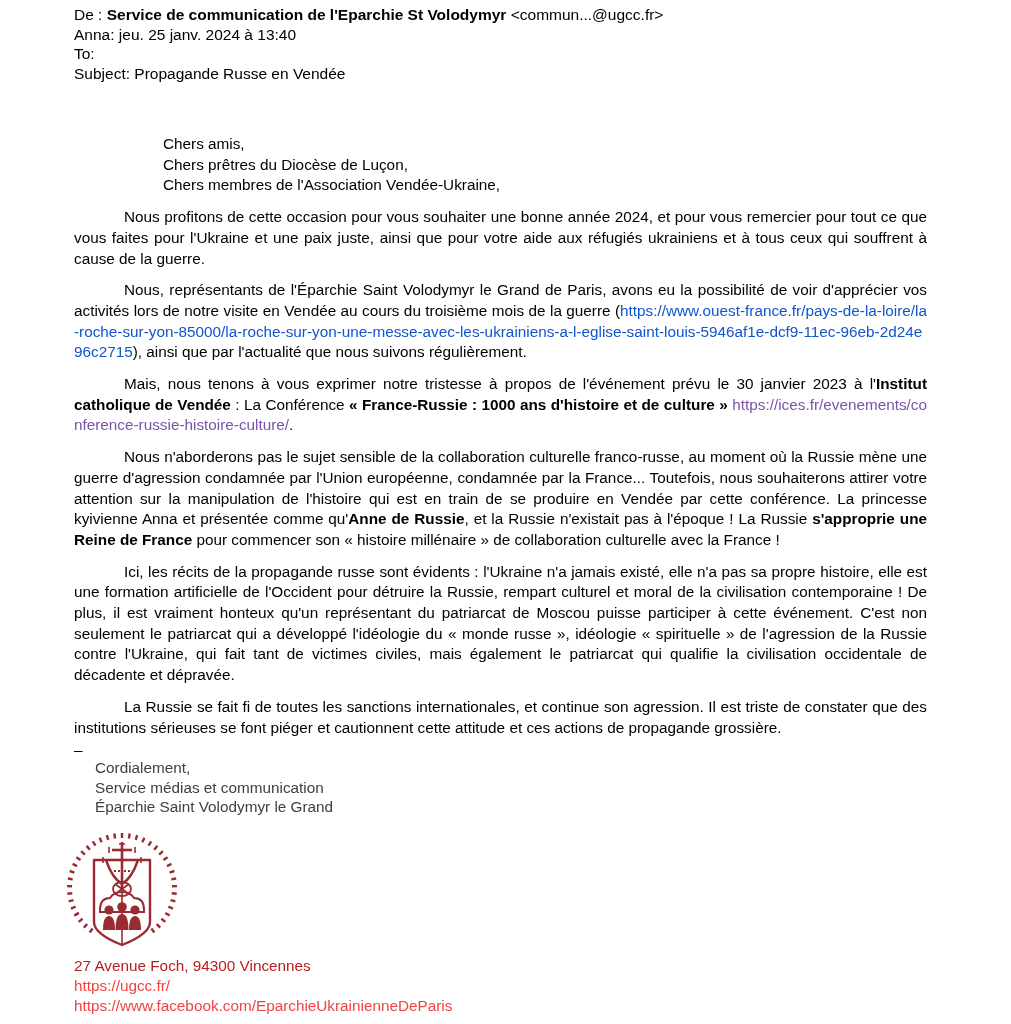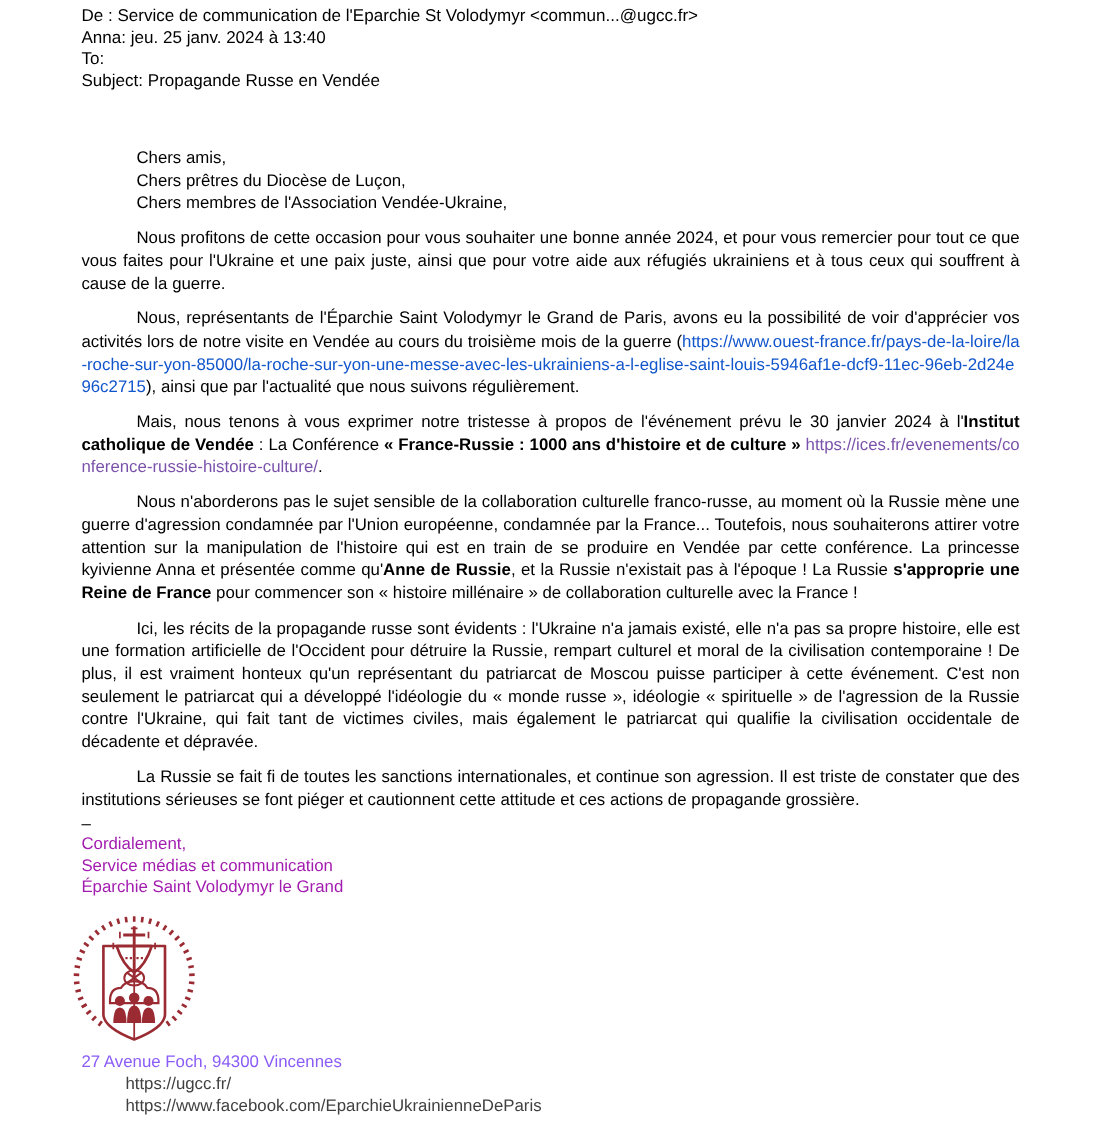--- a/index.html
+++ b/index.html
@@ -30,36 +30,36 @@
     left: 74px;
     top: 5px;
     width: 880px;
     font-size: 15.5px;
     line-height: 19.6px;
   }
   .mail-header .hrow {
     white-space: nowrap;
   }
   .hlabel { font-weight: normal; }
-  .hstrong { font-weight: normal; }
+  .hstrong { font-weight: bold; }
 
   
   .letter {
     position: absolute;
     left: 74px;
     top: 134px;
     width: 869px;
     font-size: 15.3px;
     line-height: 20.7px;
   }
   .salut-block {
     margin: 0 0 0 0;
     padding-left: 50px;
   }
-  .salut-line { white-space: nowrap; }
+  .salut-line { white-space: nowrap; margin-left: 39px; }
 
   p.para {
     margin: 11px 16px 0 0;
     text-align: justify;
     text-indent: 50px;
     text-justify: inter-word;
   }
 
   b { font-weight: bold; }
 
@@ -82,21 +82,22 @@
     font-size: 15.3px;
     line-height: 19.6px;
   }
   .sig-dash {
     color: #000000;
     font-size: 15.3px;
     line-height: 16px;
     letter-spacing: 0;
   }
   .sig-red {
-    color: #a21caf;
+    color: #404040;
+    margin-left: 21px;
   }
   .sig-red.bold { font-weight: normal; }
 
   
   .seal-wrap {
     position: absolute;
     left: 62px;
     top: 826px;
     width: 120px;
     height: 128px;
@@ -104,25 +105,24 @@
   .seal-wrap svg { display: block; }
 
   
   .footer {
     position: absolute;
     left: 74px;
     top: 956px;
     font-size: 15.3px;
     line-height: 20.2px;
   }
-  .footer-addr { color: #8b5cf6; }
+  .footer-addr { color: #b91c1c; }
   .footer a {
-    color: #404040;
+    color: #ef4444;
     text-decoration: none;
-    margin-left: 40px;
   }
 </style>
 </head>
 <body>
 
 <div class="page">
 
   <div class="mail-header">
     <div class="hrow">
       <span class="hlabel">De :</span>
@@ -148,21 +148,21 @@
     <div class="salut-block">
       <div class="salut-line">Chers amis,</div>
       <div class="salut-line">Chers prêtres du Diocèse de Luçon,</div>
       <div class="salut-line">Chers membres de l'Association Vendée-Ukraine,</div>
     </div>
 
     <p class="para">Nous profitons de cette occasion pour vous souhaiter une bonne année 2024, et pour vous remercier pour tout ce que vous faites pour l'Ukraine et une paix juste, ainsi que pour votre aide aux réfugiés ukrainiens et à tous ceux qui souffrent à cause de la guerre.</p>
 
     <p class="para"><span>Nous, représentants de l'Éparchie Saint Volodymyr le Grand de Paris, avons eu la possibilité de voir d'apprécier vos activités lors de notre visite en Vendée au cours du troisième mois de la guerre (</span><a class="link" href="#">https://www.ouest-france.fr/pays-de-la-loire/la-roche-sur-yon-85000/la-roche-sur-yon-une-messe-avec-les-ukrainiens-a-l-eglise-saint-louis-5946af1e-dcf9-11ec-96eb-2d24e96c2715</a><span>), ainsi que par l'actualité que nous suivons régulièrement.</span></p>
 
-    <p class="para"><span>Mais, nous tenons à vous exprimer notre tristesse à propos de l'événement prévu le 30 janvier 2024 à l'</span><b>Institut catholique de Vendée</b><span> : La Conférence </span><b>« France-Russie : 1000 ans d'histoire et de culture »</b><span> </span><a class="link-visited" href="#">https://ices.fr/evenements/conference-russie-histoire-culture/</a><span>.</span></p>
+    <p class="para"><span>Mais, nous tenons à vous exprimer notre tristesse à propos de l'événement prévu le 30 janvier 2023 à l'</span><b>Institut catholique de Vendée</b><span> : La Conférence </span><b>« France-Russie : 1000 ans d'histoire et de culture »</b><span> </span><a class="link-visited" href="#">https://ices.fr/evenements/conference-russie-histoire-culture/</a><span>.</span></p>
 
     <p class="para"><span>Nous n'aborderons pas le sujet sensible de la collaboration culturelle franco-russe, au moment où la Russie mène une guerre d'agression condamnée par l'Union européenne, condamnée par la France... Toutefois, nous souhaiterons attirer votre attention sur la manipulation de l'histoire qui est en train de se produire en Vendée par cette conférence. La princesse kyivienne Anna et présentée comme qu'</span><b>Anne de Russie</b><span>, et la Russie n'existait pas à l'époque ! La Russie </span><b>s'approprie une Reine de France</b><span> pour commencer son « histoire millénaire » de collaboration culturelle avec la France !</span></p>
 
     <p class="para">Ici, les récits de la propagande russe sont évidents : l'Ukraine n'a jamais existé, elle n'a pas sa propre histoire, elle est une formation artificielle de l'Occident pour détruire la Russie, rempart culturel et moral de la civilisation contemporaine ! De plus, il est vraiment honteux qu'un représentant du patriarcat de Moscou puisse participer à cette événement. C'est non seulement le patriarcat qui a développé l'idéologie du « monde russe », idéologie « spirituelle » de l'agression de la Russie contre l'Ukraine, qui fait tant de victimes civiles, mais également le patriarcat qui qualifie la civilisation occidentale de décadente et dépravée.</p>
 
     <p class="para">La Russie se fait fi de toutes les sanctions internationales, et continue son agression. Il est triste de constater que des institutions sérieuses se font piéger et cautionnent cette attitude et ces actions de propagande grossière.</p>
 
   </div>
 
   <div class="sig">

